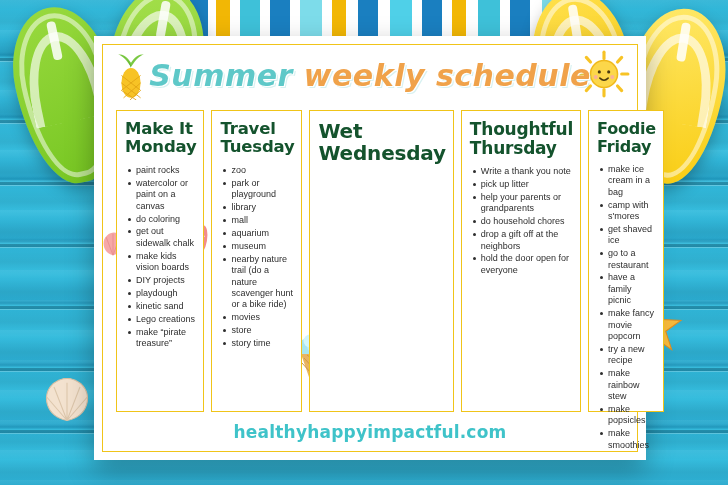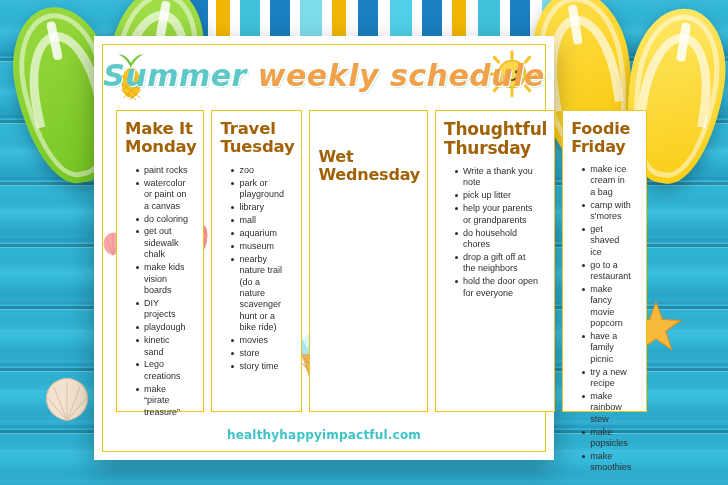--- a/index.html
+++ b/index.html
@@ -164,21 +164,21 @@
     inset: 6px;
     border-radius: inherit;
     border: 5px solid rgba(255,255,255,0.5);
   }
 
   
   #sheet {
     position: absolute;
     left: 94px;
     top: 36px;
-    width: 460px;
+    width: 552px;
     height: 424px;
     background: #ffffff;
     box-shadow: 0 10px 26px rgba(0,0,0,0.30);
   }
   .sheet-border {
     position: absolute;
     inset: 8px;
     border: 1px solid #f0c419;
     pointer-events: none;
   }
@@ -216,30 +216,30 @@
     padding: 9px 7px 8px 8px;
     position: relative;
     box-sizing: border-box;
   }
   .col h2 {
     margin: 0 0 8px 0;
     font-family: "DejaVu Sans", sans-serif;
     font-weight: bold;
     font-size: 15px;
     line-height: 1.12;
-    color: #a16207;
+    color: #14532d;
     letter-spacing: -0.2px;
   }
   .col.c1 h2, .col.c2 h2 { font-size: 16.5px; }
-  .col.c3 h2 { font-size: 16px; margin-top: 28px; }
+  .col.c3 h2 { font-size: 20px; }
   .col.c4 h2 { font-size: 17px; }
   .col.c5 h2 { font-size: 16px; }
 
   .col ul {
-    margin: 8px;
+    margin: 0;
     padding: 0 0 0 11px;
     list-style: none;
   }
   .col li {
     position: relative;
     font-size: 9px;
     line-height: 11.4px;
     color: #2e2e2e;
     margin-bottom: 1.5px;
     font-family: "Liberation Sans", sans-serif;
@@ -256,21 +256,21 @@
   }
 
   
   .footer-url {
     position: absolute;
     left: 0; right: 0;
     bottom: 18px;
     text-align: center;
     font-family: "DejaVu Sans", sans-serif;
     font-weight: bold;
-    font-size: 12px;
+    font-size: 17px;
     color: #3fc3c9;
     letter-spacing: 0.2px;
   }
 
   
   .sticker { position: absolute; pointer-events: none; }
 
   .s-pineapple { left: 20px; top: 16px; width: 34px; height: 48px; }
   .s-sun { right: 16px; top: 14px; width: 52px; height: 48px; }
   .s-shell { left: 6px; top: 196px; width: 26px; height: 24px; }
@@ -485,22 +485,22 @@
         </ul>
       </div>
 
       <div class="col c5">
         <h2>Foodie Friday</h2>
         <ul>
           <li>make ice cream in a bag</li>
           <li>camp with s'mores</li>
           <li>get shaved ice</li>
           <li>go to a restaurant</li>
+          <li>have a family picnic</li>
           <li>make fancy movie popcorn</li>
-          <li>have a family picnic</li>
           <li>try a new recipe</li>
           <li>make rainbow stew</li>
           <li>make popsicles</li>
           <li>make smoothies</li>
         </ul>
       </div>
 
     </div>
 
     <div class="footer-url">healthyhappyimpactful.com</div>

